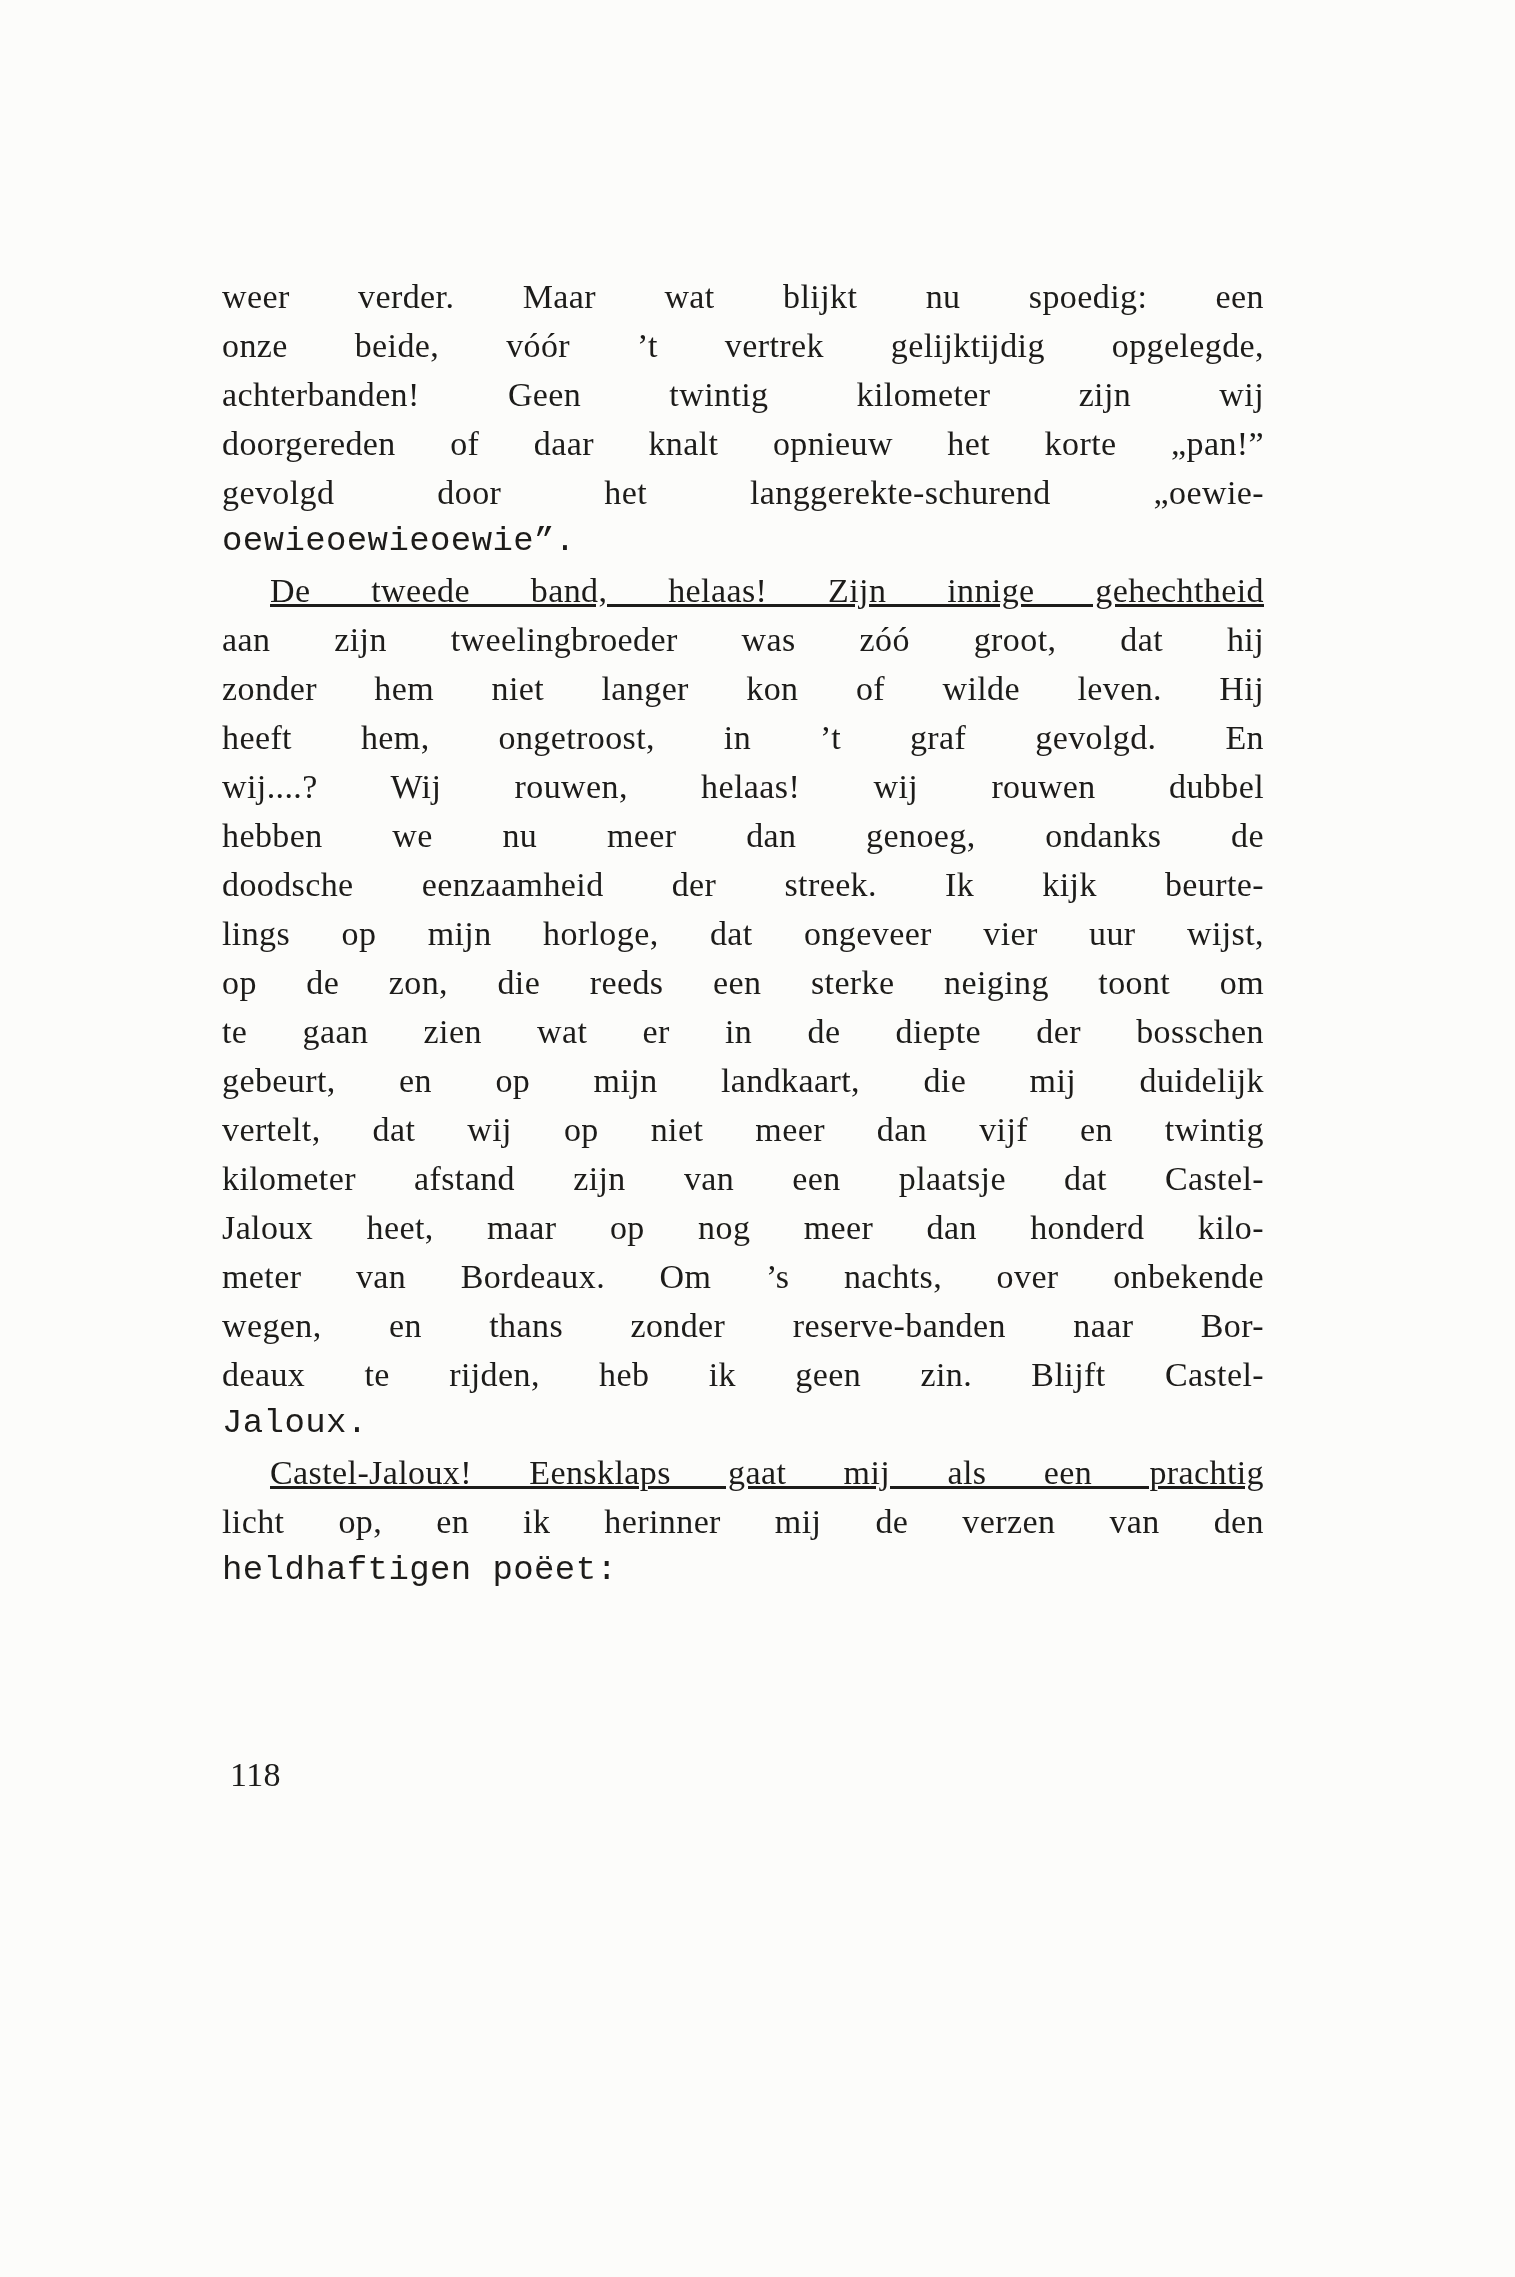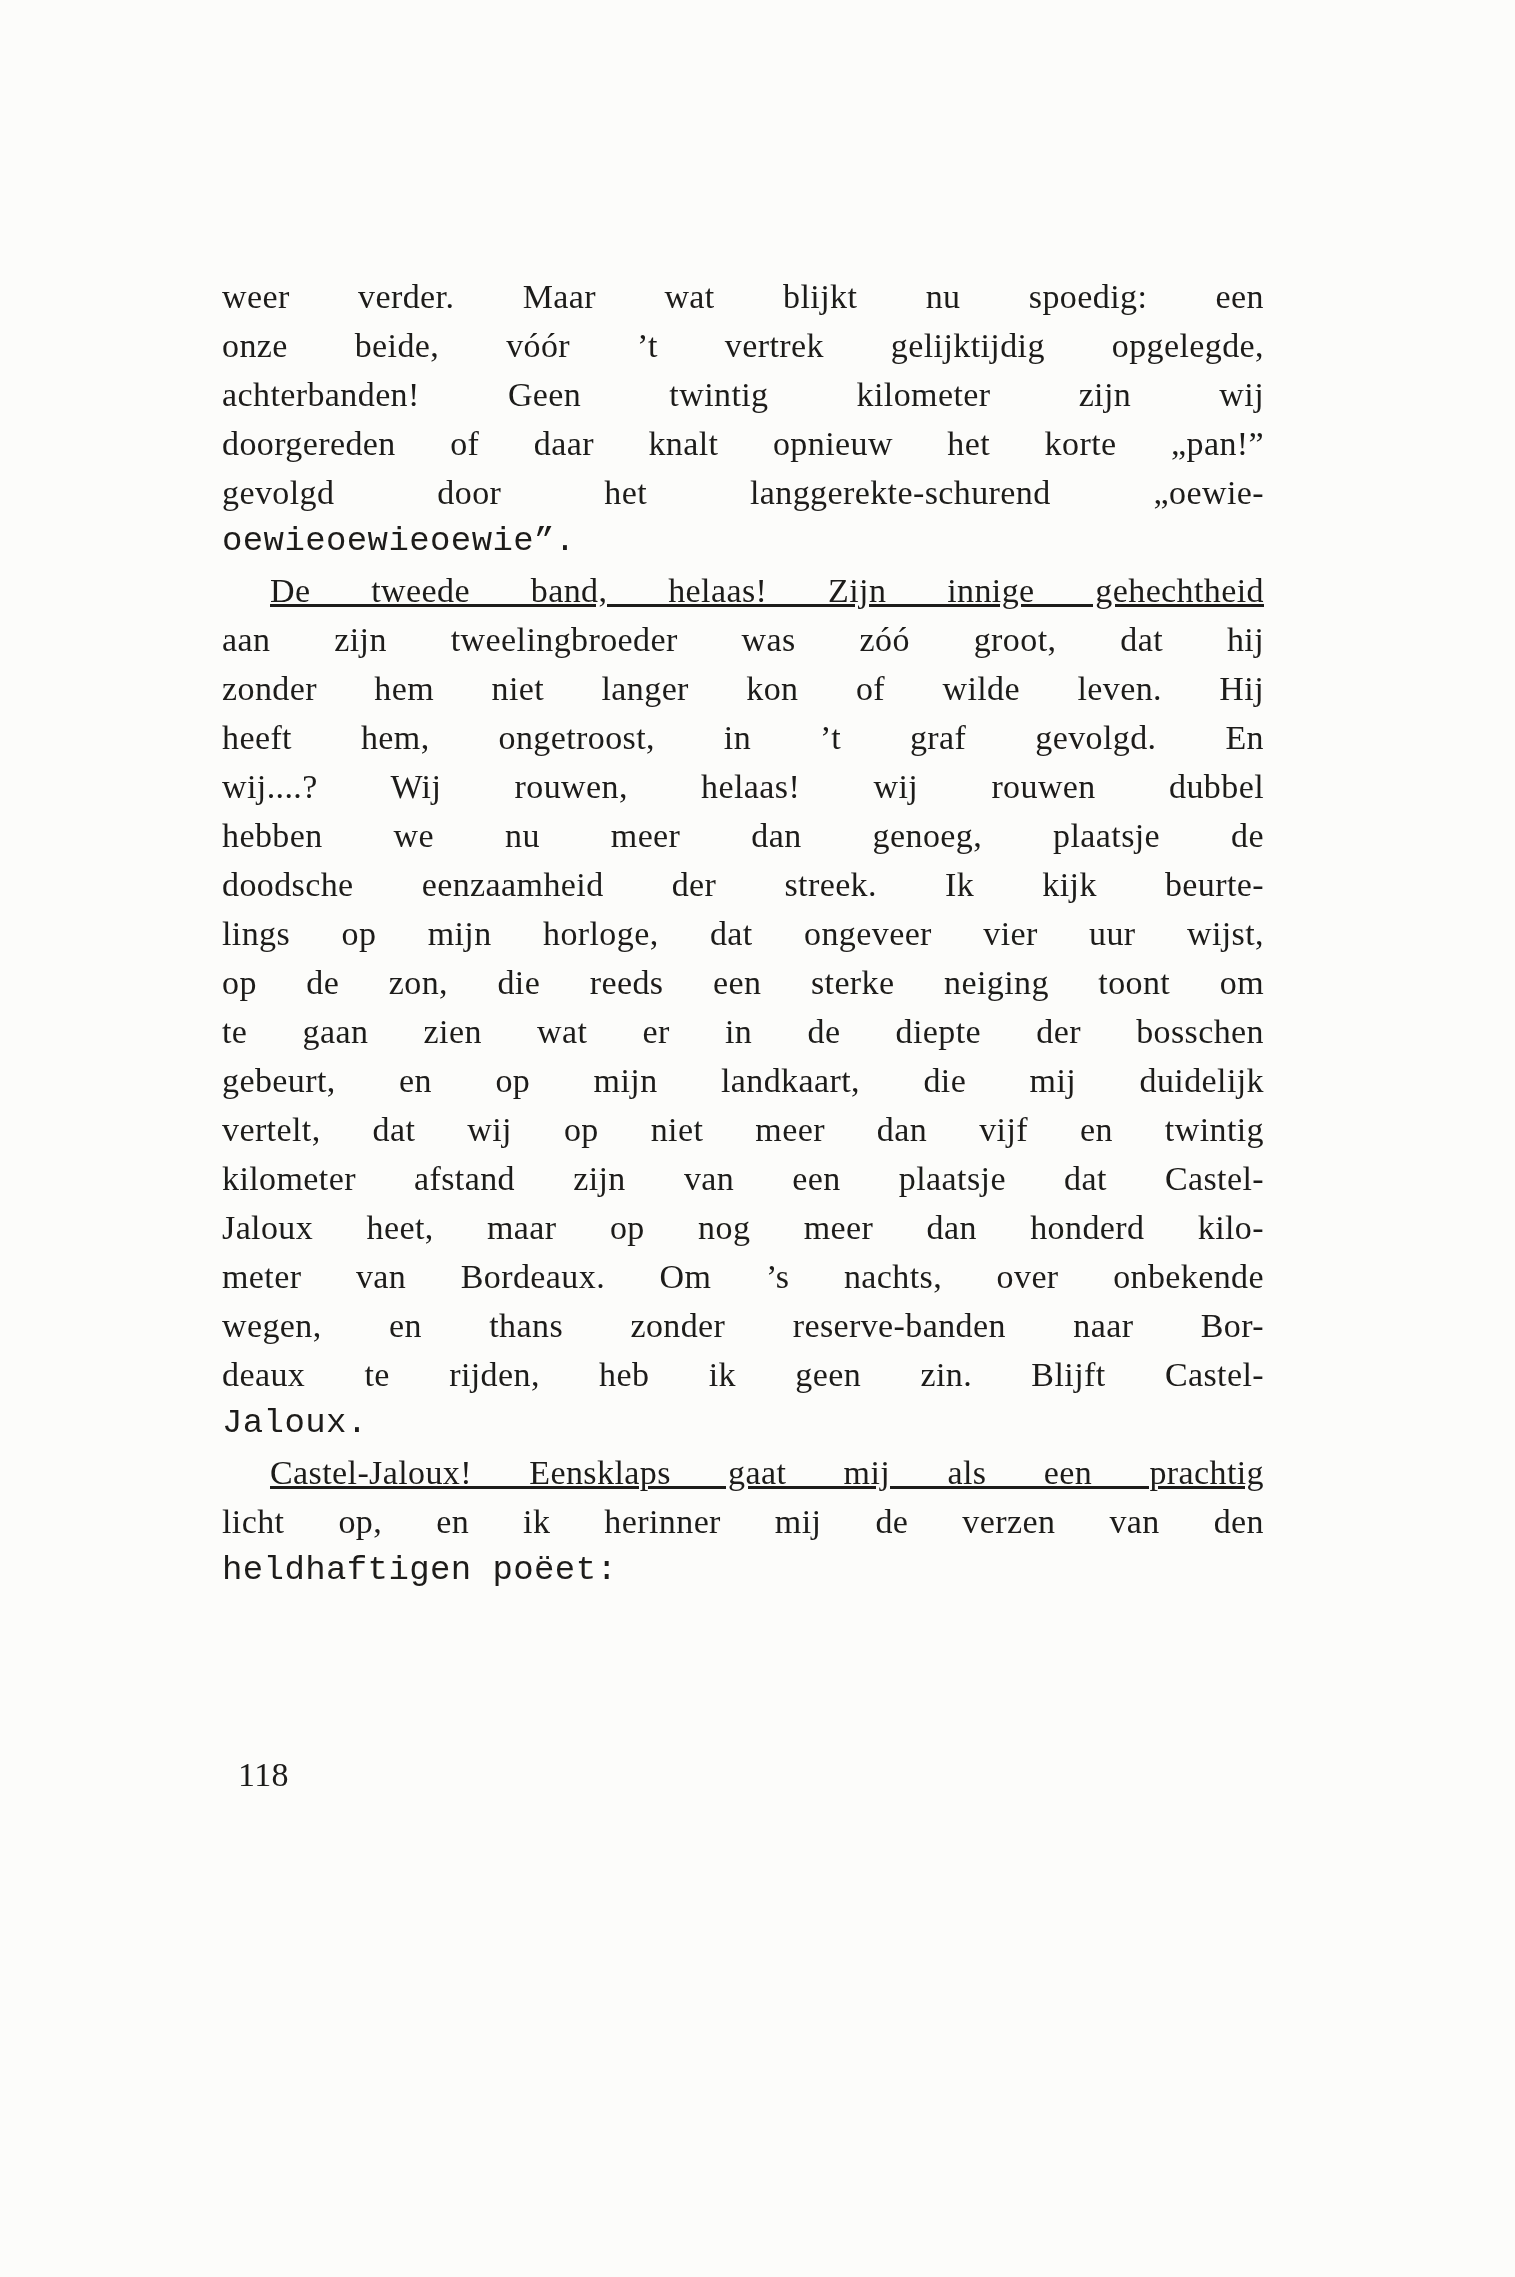--- a/index.html
+++ b/index.html
@@ -40,21 +40,21 @@
     font-family: Liberation Mono, monospace;
   }
   .line.indent {
     text-indent: 48px;
     text-decoration: underline;
   }
   .line.italic {
   }
   .page-number {
     position: absolute;
-    left: 238px;
+    left: 230px;
     top: 1756px;
     font-size: 34px;
     letter-spacing: 0.4px;
   }
 </style>
 </head>
 <body>
 
 <div class="page">
   <div class="text-block" id="text-block">
@@ -62,21 +62,21 @@
       <div class="line">onze beide, vóór ’t vertrek gelijktijdig opgelegde,</div>
       <div class="line">achterbanden! Geen twintig kilometer zijn wij</div>
       <div class="line">doorgereden of daar knalt opnieuw het korte „pan!”</div>
       <div class="line">gevolgd door het langgerekte-schurend „oewie-</div>
       <div class="line last">oewieoewieoewie”.</div>
       <div class="line indent">De tweede band, helaas! Zijn innige gehechtheid</div>
       <div class="line">aan zijn tweelingbroeder was zóó groot, dat hij</div>
       <div class="line">zonder hem niet langer kon of wilde leven. Hij</div>
       <div class="line">heeft hem, ongetroost, in ’t graf gevolgd. En</div>
       <div class="line">wij....? Wij rouwen, helaas! wij rouwen dubbel</div>
-      <div class="line">hebben we nu meer dan genoeg, plaatsje de</div>
+      <div class="line">hebben we nu meer dan genoeg, ondanks de</div>
       <div class="line">doodsche eenzaamheid der streek. Ik kijk beurte-</div>
       <div class="line">lings op mijn horloge, dat ongeveer vier uur wijst,</div>
       <div class="line">op de zon, die reeds een sterke neiging toont om</div>
       <div class="line">te gaan zien wat er in de diepte der bosschen</div>
       <div class="line">gebeurt, en op mijn landkaart, die mij duidelijk</div>
       <div class="line">vertelt, dat wij op niet meer dan vijf en twintig</div>
       <div class="line">kilometer afstand zijn van een plaatsje dat Castel-</div>
       <div class="line">Jaloux heet, maar op nog meer dan honderd kilo-</div>
       <div class="line">meter van Bordeaux. Om ’s nachts, over onbekende</div>
       <div class="line">wegen, en thans zonder reserve-banden naar Bor-</div>

